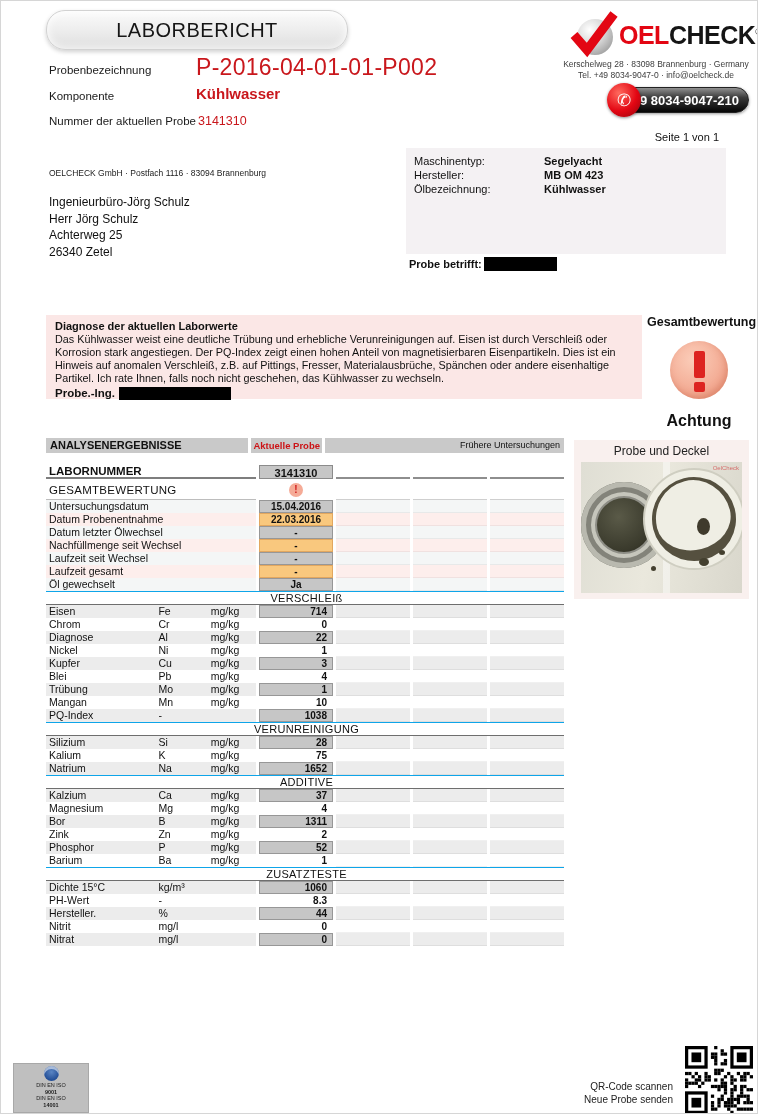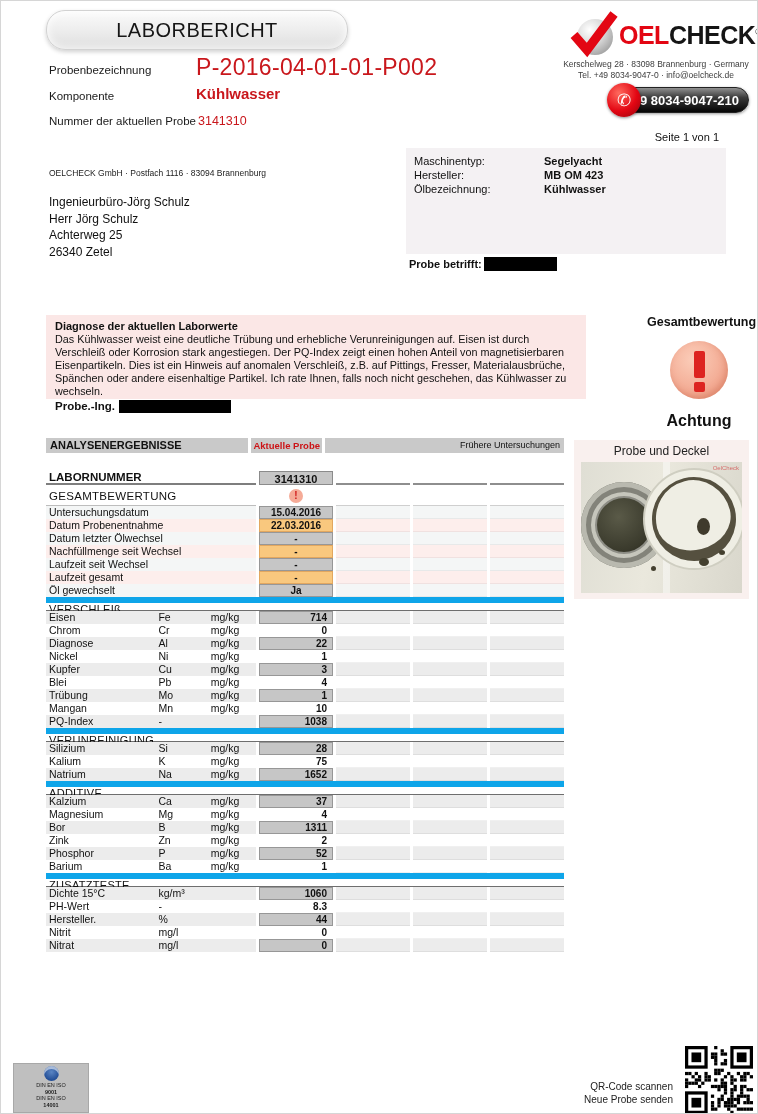--- a/index.html
+++ b/index.html
@@ -44,41 +44,41 @@
   .sender{left:48px;top:167px;font-size:8.5px;color:#222;}
   .recipient{left:48px;top:193px;font-size:12px;line-height:16.5px;}
   .machinebox{left:405px;top:147px;width:320px;height:106px;background:#f4f1f3;padding:6px 8px;box-sizing:border-box;}
   .mi-row{display:flex;font-size:11px;line-height:14px;}
   .mi-l{width:130px;} .mi-v{font-weight:bold;}
   .probelab{left:408px;top:257px;font-size:11px;font-weight:bold;}
   .redact{background:#000;display:inline-block;}
   .probebar{left:483px;top:256px;width:73px;height:14px;}
 
   
-  .diag{left:45px;top:314px;width:540px;height:84px;background:#fbe7e6;padding:5px 9px;box-sizing:border-box;}
+  .diag{left:45px;top:314px;width:596px;height:84px;background:#fbe7e6;padding:5px 9px;box-sizing:border-box;}
   .diag-title{font-size:11px;font-weight:bold;margin-bottom:1px;}
   .diag-body{font-size:10.8px;line-height:13px;}
   .sigrow{margin-top:2px;font-size:11.5px;font-weight:bold;}
   .sigbar{width:112px;height:13px;margin-left:4px;vertical-align:middle;}
 
   
   .overall{left:646px;top:314px;width:104px;text-align:center;}
   .overall-title{font-size:12.5px;font-weight:bold;}
   .bigcircle{position:relative;width:58px;height:58px;margin:12px auto 0;border-radius:50%;
              background:radial-gradient(circle at 40% 32%,#fbcdb9,#f2a68e 70%,#ea9a80);
              box-shadow:inset -2px -3px 6px rgba(190,90,60,.35);}
   .exbar{position:absolute;left:24px;top:10px;width:11px;height:27px;background:#dd2420;border-radius:2px;}
   .exdot{position:absolute;left:24px;top:41px;width:11px;height:10px;background:#dd2420;border-radius:2px;}
   .verdict{margin-top:13px;font-size:16px;font-weight:bold;}
 
   
   .table{left:45px;top:437px;width:518px;font-size:10.5px;}
   .trow{display:flex;align-items:center;}
   .gap{margin-left:3px;}
-  .thead{height:15px;margin-bottom:16px;}
+  .thead{height:15px;margin-bottom:10px;}
   .th{background:#c9c9c9;height:15px;line-height:15px;box-sizing:border-box;}
   .th1{width:210px;font-weight:bold;font-size:11px;padding-left:4px;}
   .th2{width:74px;text-align:center;font-size:9.5px;font-weight:bold;color:#cc1417;}
   .th3{width:248px;text-align:right;font-size:9px;padding-right:4px;}
   .c-label{width:210px;box-sizing:border-box;padding-left:3px;}
   .c-val{width:74px;box-sizing:border-box;text-align:center;font-weight:bold;}
   .c-prev{width:74px;box-sizing:border-box;height:100%;}
   .r-labnum{height:17px;}
   .r-labnum .c-label{font-weight:bold;font-size:11.5px;border-bottom:2px solid #7e7e7e;height:15px;line-height:14px;}
   .labnum-cell{height:14px;line-height:14px;background:#c6c6c6;border:1px solid #8b8b8b;font-size:11px;}
@@ -89,22 +89,22 @@
   .minicircle{width:14px;height:14px;margin:0 auto;border-radius:50%;background:#f5ab97;
               color:#cf1a1a;font-weight:bold;font-size:10px;line-height:14px;text-align:center;}
   
   .irow{height:13px;}
   .irow .c-label{font-size:10.5px;height:13px;line-height:13px;background:#f4f6f6;}
   .irow .c-prev{background:#f4f6f6;height:13px;border-bottom:1px solid rgba(0,0,0,.05);}
   .irow .c-val{height:13px;line-height:13px;font-size:10px;background:#c6c6c6;box-shadow:inset 0 0 0 1px #979797;}
   .irow.alt .c-label,.irow.alt .c-prev{background:#fdeeec;}
   .irow.alt .c-val{background:#f9c87e;box-shadow:inset 0 0 0 1px #e2a75f;}
   
-  .sechead{height:14px;line-height:13px;border-top:6px solid #0ea5e9;border-bottom:1px solid #6e6e6e;
-           box-sizing:border-box;font-size:11px;letter-spacing:.3px;padding-left:3px;}
+  .sechead{height:14px;line-height:13px;border-top:1px solid #0ea5e9;border-bottom:1px solid #6e6e6e;
+           box-sizing:border-box;font-size:11px;letter-spacing:.3px;padding-left:3px;text-align:center;}
   
   .erow{height:13px;}
   .erow .c-label{display:flex;height:13px;line-height:13px;}
   .e-name{width:111px;} .e-sym{width:53px;} .e-unit{width:46px;}
   .erow .c-val{height:13px;line-height:13px;font-size:10px;text-align:right;padding-right:6px;}
   .erow .c-prev{height:13px;border-bottom:1px solid rgba(0,0,0,.06);}
   .erow.odd .c-label,.erow.odd .c-prev{background:#ececec;}
   .erow.odd .c-val{background:#c6c6c6;box-shadow:inset 0 0 0 1px #979797;}
   .erow.even .c-label{background:#fff;}
 

